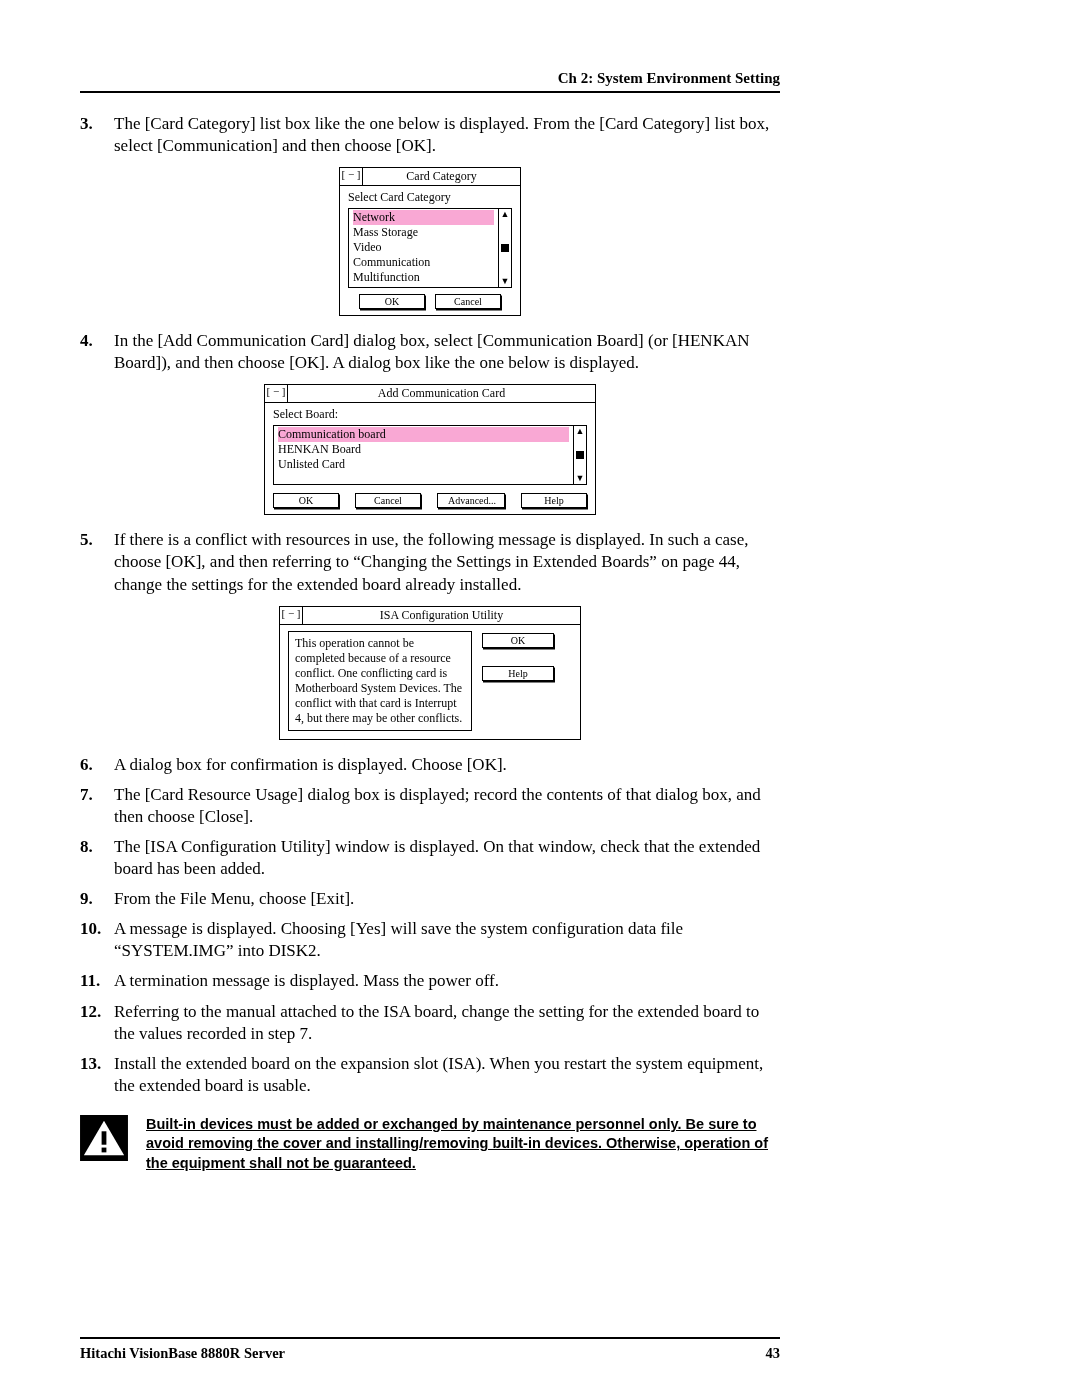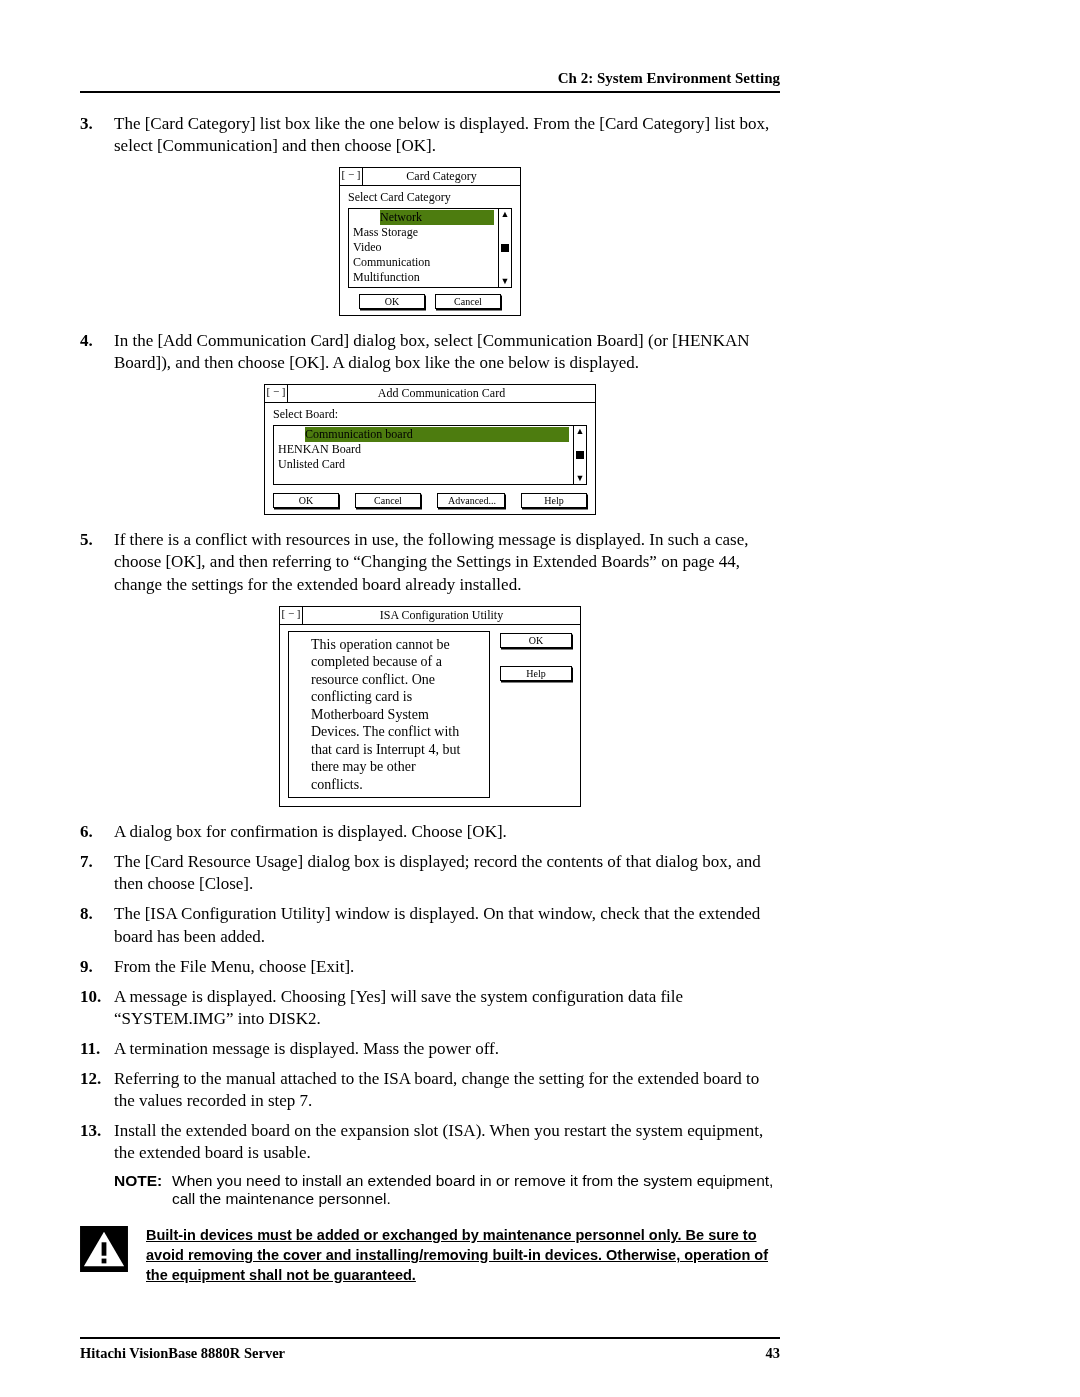--- a/index.html
+++ b/index.html
@@ -128,22 +128,21 @@
     border: 1px solid #000;
     display: flex;
     margin-top: 3px;
   }
   .listbox .items {
     flex: 1;
     padding: 1px 4px 2px 4px;
     line-height: 1.25;
   }
   .listbox .item.selected {
-    background: #4d7c0f;
-    margin-left: 27px;
+    background: #f9a8d4;
   }
   .scrollbar {
     width: 12px;
     border-left: 1px solid #000;
     display: flex;
     flex-direction: column;
     justify-content: space-between;
     align-items: center;
     padding: 1px 0;
   }
@@ -171,23 +170,23 @@
     box-shadow: 1px 1.5px 0 #000;
     white-space: nowrap;
   }
   .msgbox-body {
     display: flex;
     padding: 6px 8px 8px 8px;
     gap: 10px;
   }
   .msgbox-text {
     border: 1px solid #000;
-    padding: 4px 22px;
+    padding: 4px 6px;
     width: 170px;
-    font-size: 14px;
+    font-size: 12px;
     line-height: 1.25;
   }
   .msgbox-btns {
     display: flex;
     flex-direction: column;
     gap: 18px;
     padding-top: 2px;
   }
   .dlg1 { width: 180px; }
   .dlg2 { width: 330px; }
@@ -327,24 +326,20 @@
     <li>
       <span class="num">12.</span>
       <div class="content">Referring to the manual attached to the ISA board, change the setting for the extended board to the values recorded in step 7.</div>
     </li>
     <li>
       <span class="num">13.</span>
       <div class="content">Install the extended board on the expansion slot (ISA). When you restart the system equipment, the extended board is usable.</div>
     </li>
   </ol>
 
-  <div class="note-row">
-    <div class="label">NOTE:</div>
-    <div>When you need to install an extended board in or remove it from the system equipment, call the maintenance personnel.</div>
-  </div>
 
   <div class="warn-block">
     <div class="warn-icon">
       <svg viewBox="0 0 50 48" width="48" height="46">
         <rect x="0" y="0" width="50" height="48" fill="#000"></rect>
         <polygon points="25,6 46,42 4,42" fill="#fff"></polygon>
         <rect x="22.5" y="17" width="5" height="14" fill="#000"></rect>
         <rect x="22.5" y="34" width="5" height="5" fill="#000"></rect>
       </svg>
     </div>

